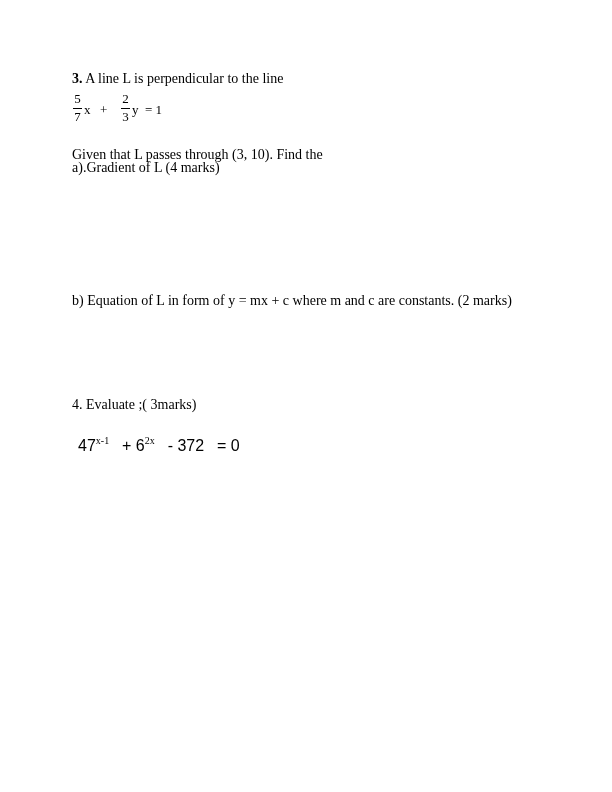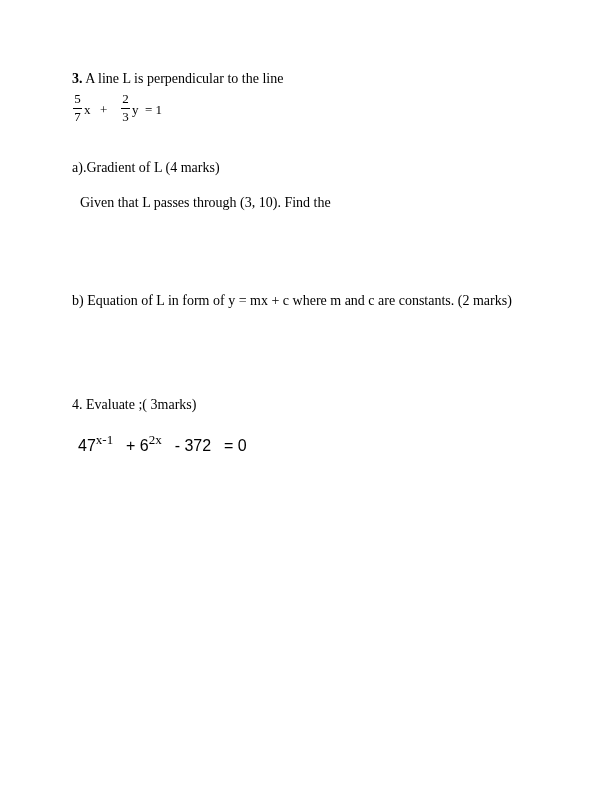--- a/index.html
+++ b/index.html
@@ -10,26 +10,26 @@
     .abs { position: absolute; white-space: nowrap; }
     .txt { font-size: 14px; line-height: 13px; }
     .q3-title { left: 72px; top: 72px; }
     .q3-title b { font-weight: bold; }
     .eq1 { left: 72px; top: 92px; height: 40px; font-size: 13px; }
     .frac { position: absolute; text-align: center; width: 9px; }
     .frac .num { position: absolute; top: 0; left: 0; width: 9px; line-height: 14px; }
     .frac .bar { position: absolute; top: 16px; left: 0; width: 9px; height: 1px; background: #000; }
     .frac .den { position: absolute; top: 18px; left: 0; width: 9px; line-height: 14px; }
     .eqtext { position: absolute; top: 11px; font-size: 13px; line-height: 14px; }
-    .given { left: 80px; top: 148px; margin-top: 48px; }
+    .given { left: 72px; top: 148px; }
     .parta { left: 72px; top: 161px; }
     .partb { left: 72px; top: 294px; text-align: center; }
     .q4-title { left: 72px; top: 398px; }
     .eq2 { left: 78px; top: 436px; font-family: "Liberation Sans", sans-serif; font-size: 16px; line-height: 20px; }
-    .eq2 sup { font-family: "Liberation Serif", serif; font-size: 13px; position: relative; top: -7px; vertical-align: baseline; }
+    .eq2 sup { font-family: "Liberation Serif", serif; font-size: 10px; position: relative; top: -7px; vertical-align: baseline; }
     .gap { display: inline-block; }
   </style>
 </head>
 <body>
 
 <div class="abs txt q3-title"><b>3.</b><span> A line L is perpendicular to the line</span></div>
 
 <div class="abs eq1" style="width:120px;">
   <div class="frac" style="left:1px;">
     <span class="num">5</span>

